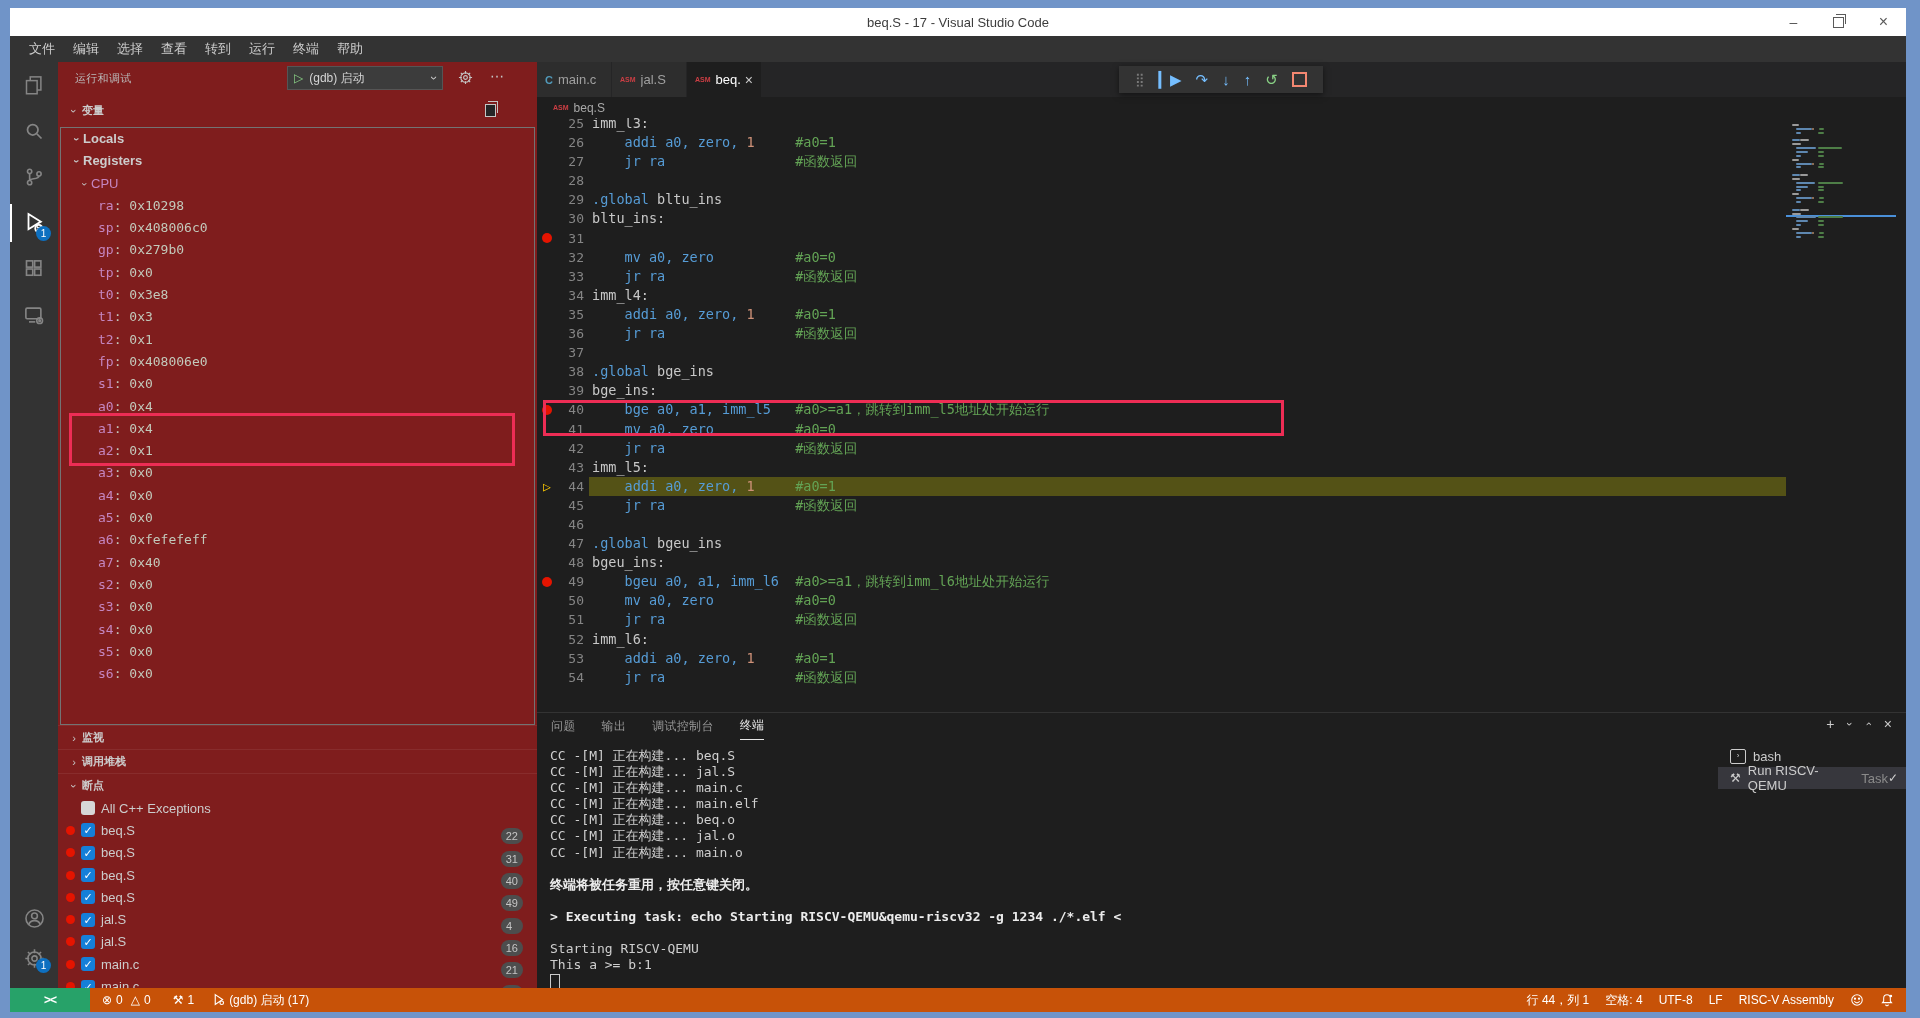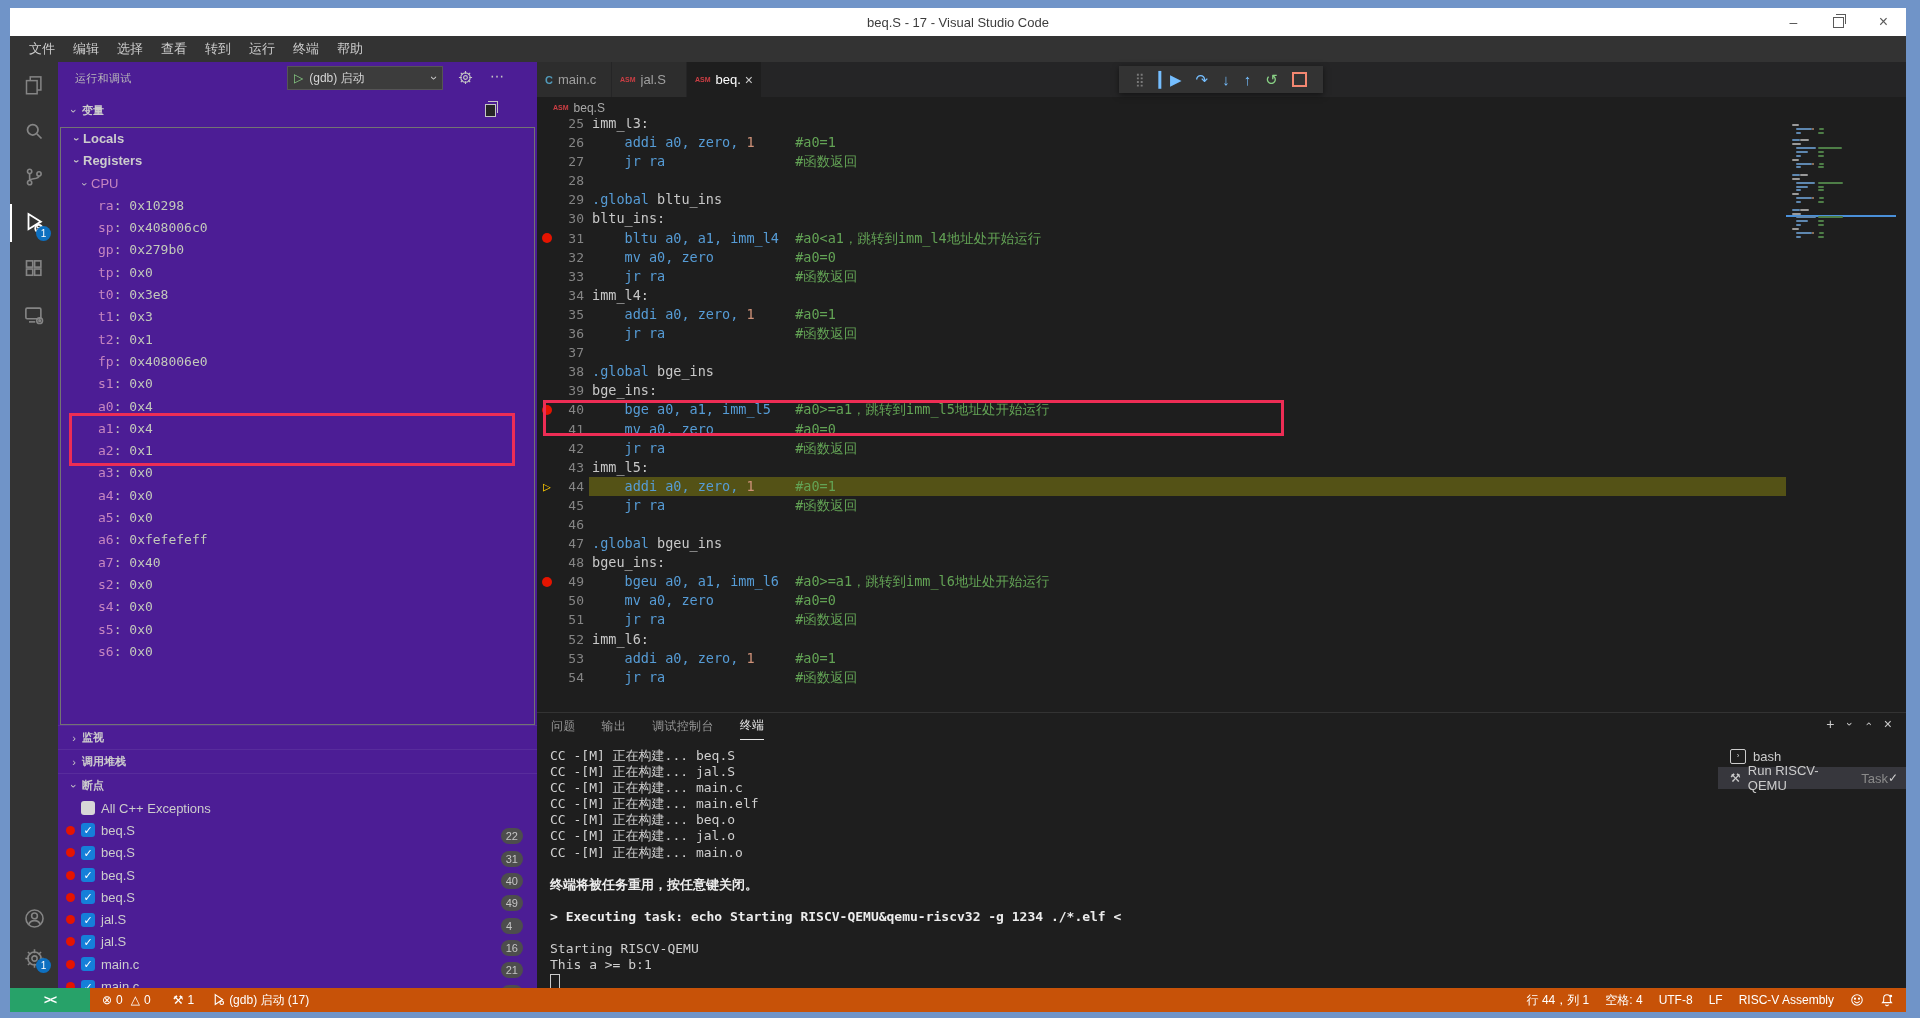--- a/index.html
+++ b/index.html
@@ -20,21 +20,21 @@
   #main{flex:1;display:flex;min-height:0;}
   
   #activitybar{width:48px;background:#333333;flex:none;display:flex;flex-direction:column;align-items:center;position:relative;}
   .abicon{width:48px;height:46px;display:flex;align-items:center;justify-content:center;position:relative;color:#858585;}
   .abicon.active{color:#ffffff;}
   .abicon.active:before{content:"";position:absolute;left:0;top:4px;bottom:4px;width:2px;background:#ffffff;}
   .abbadge{position:absolute;right:7px;bottom:5px;min-width:15px;height:15px;border-radius:8px;background:#0e70c0;color:#fff;
     font-size:10px;line-height:15px;text-align:center;}
   #ab-bottom{margin-top:auto;padding-bottom:10px;display:flex;flex-direction:column;align-items:center;}
   
-  #sidebar{width:479px;background:#4c1d95;flex:none;position:relative;overflow:hidden;font-size:13px;color:#cccccc;}
+  #sidebar{width:479px;background:#7f1d1d;flex:none;position:relative;overflow:hidden;font-size:13px;color:#cccccc;}
   #sb-header{height:32px;display:flex;align-items:center;padding:0 8px 0 17px;position:relative;}
   #sb-title{font-size:11px;color:#bbbbbb;letter-spacing:.3px;}
   #launch-dd{position:absolute;left:229px;top:4px;width:156px;height:24px;background:#3c3c3c;border:1px solid #555555;
     display:flex;align-items:center;padding:0 6px;box-sizing:border-box;}
   #launch-dd .play{color:#89d185;font-size:12px;margin-right:6px;}
   #launch-dd .lbl{color:#d4d4d4;font-size:12px;flex:1;white-space:nowrap;overflow:hidden;}
   .chev{display:inline-block;color:#cccccc;font-size:12px;transform:rotate(90deg);}
   .chev.up{transform:rotate(-90deg);}
   #sb-gear{position:absolute;left:400px;top:8px;color:#c5c5c5;font-size:14px;line-height:16px;}
   #sb-dots{position:absolute;left:432px;top:6px;color:#c5c5c5;font-size:14px;}
@@ -272,20 +272,21 @@
             <div class="regrow"><span class="rn">s1</span><span class="rv">: 0x0</span></div>
             <div class="regrow"><span class="rn">a0</span><span class="rv">: 0x4</span></div>
             <div class="regrow"><span class="rn">a1</span><span class="rv">: 0x4</span></div>
             <div class="regrow"><span class="rn">a2</span><span class="rv">: 0x1</span></div>
             <div class="regrow"><span class="rn">a3</span><span class="rv">: 0x0</span></div>
             <div class="regrow"><span class="rn">a4</span><span class="rv">: 0x0</span></div>
             <div class="regrow"><span class="rn">a5</span><span class="rv">: 0x0</span></div>
             <div class="regrow"><span class="rn">a6</span><span class="rv">: 0xfefefeff</span></div>
             <div class="regrow"><span class="rn">a7</span><span class="rv">: 0x40</span></div>
             <div class="regrow"><span class="rn">s2</span><span class="rv">: 0x0</span></div>
+            <div class="regrow"><span class="rn">s3</span><span class="rv">: 0x0</span></div>
             <div class="regrow"><span class="rn">s4</span><span class="rv">: 0x0</span></div>
             <div class="regrow"><span class="rn">s5</span><span class="rv">: 0x0</span></div>
             <div class="regrow"><span class="rn">s6</span><span class="rv">: 0x0</span></div>
           </div>
 
         <div class="secheader">
           <span class="twisty">›</span>
           <span>监视</span>
         </div>
         <div class="secheader">
@@ -414,21 +415,20 @@
               <div class="codeline">
                 <span class="gut"></span>
                 <span class="lnum">30</span>
                 <span class="lcode"><span class="tk-lbl">bltu_ins:</span></span>
               </div>
               <div class="codeline">
                 <span class="gut">
                   <i class="bpdot"></i>
                 </span>
                 <span class="lnum">31</span>
-                <span class="lcode"><span class="tk-p">    </span><span class="tk-ins">bltu a0, a1, imm_l4</span><span class="tk-p">  </span><span class="tk-cmt">#a0&lt;a1，跳转到imm_l4地址处开始运行</span></span>
               </div>
               <div class="codeline">
                 <span class="gut"></span>
                 <span class="lnum">32</span>
                 <span class="lcode"><span class="tk-p">    </span><span class="tk-ins">mv a0, zero</span><span class="tk-p">          </span><span class="tk-cmt">#a0=0</span></span>
               </div>
               <div class="codeline">
                 <span class="gut"></span>
                 <span class="lnum">33</span>
                 <span class="lcode"><span class="tk-p">    </span><span class="tk-ins">jr ra</span><span class="tk-p">                </span><span class="tk-cmt">#函数返回</span></span>

